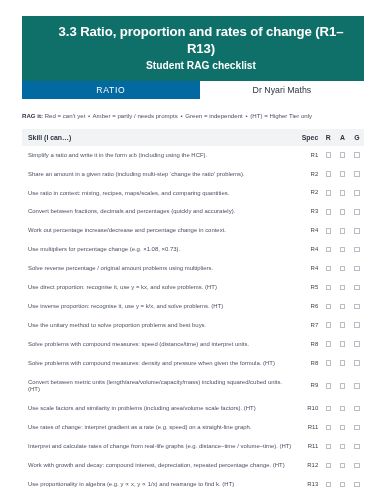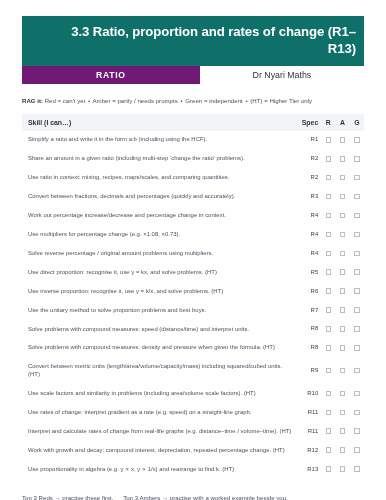--- a/index.html
+++ b/index.html
@@ -21,21 +21,21 @@
     background: #ffffff;
     box-sizing: border-box;
     padding: 0 22px;
   }
 
   
   .title-banner {
     margin-top: 16px;
     background: #0e7068;
     color: #ffffff;
-    text-align: right;
+    text-align: center;
     padding: 8px 8px 9px 24px;
     box-sizing: border-box;
   }
   .title-main {
     font-size: 13.2px;
     font-weight: bold;
     line-height: 1.25;
     letter-spacing: -0.1px;
   }
   .title-sub {
@@ -46,24 +46,24 @@
   }
 
   
   .strand-row {
     display: flex;
     align-items: stretch;
     height: 18px;
   }
   .strand-chip {
     flex: 0 0 52%;
-    background: #701a75;
+    background: #0369a1;
     color: #ffffff;
     font-size: 8.6px;
-    font-weight: bold;
+    font-weight: normal;
     letter-spacing: 0.7px;
     display: flex;
     align-items: center;
     justify-content: center;
   }
   .author {
     flex: 1 1 auto;
     display: flex;
     align-items: center;
     justify-content: center;
@@ -155,20 +155,21 @@
   }
   .footer-note .gap { padding: 0 4px; }
 </style>
 </head>
 <body>
 
 <div class="page">
 
   <div class="title-banner">
     <div class="title-main">3.3 Ratio, proportion and rates of change (R1–R13)</div>
+    <div class="title-sub">Student RAG checklist</div>
   </div>
 
   <div class="strand-row">
     <div class="strand-chip">RATIO</div>
     <div class="author">Dr Nyari Maths</div>
   </div>
 
   <div class="rag-key">
     <span class="lead">RAG it:</span>
     <span>Red = can't yet</span>

